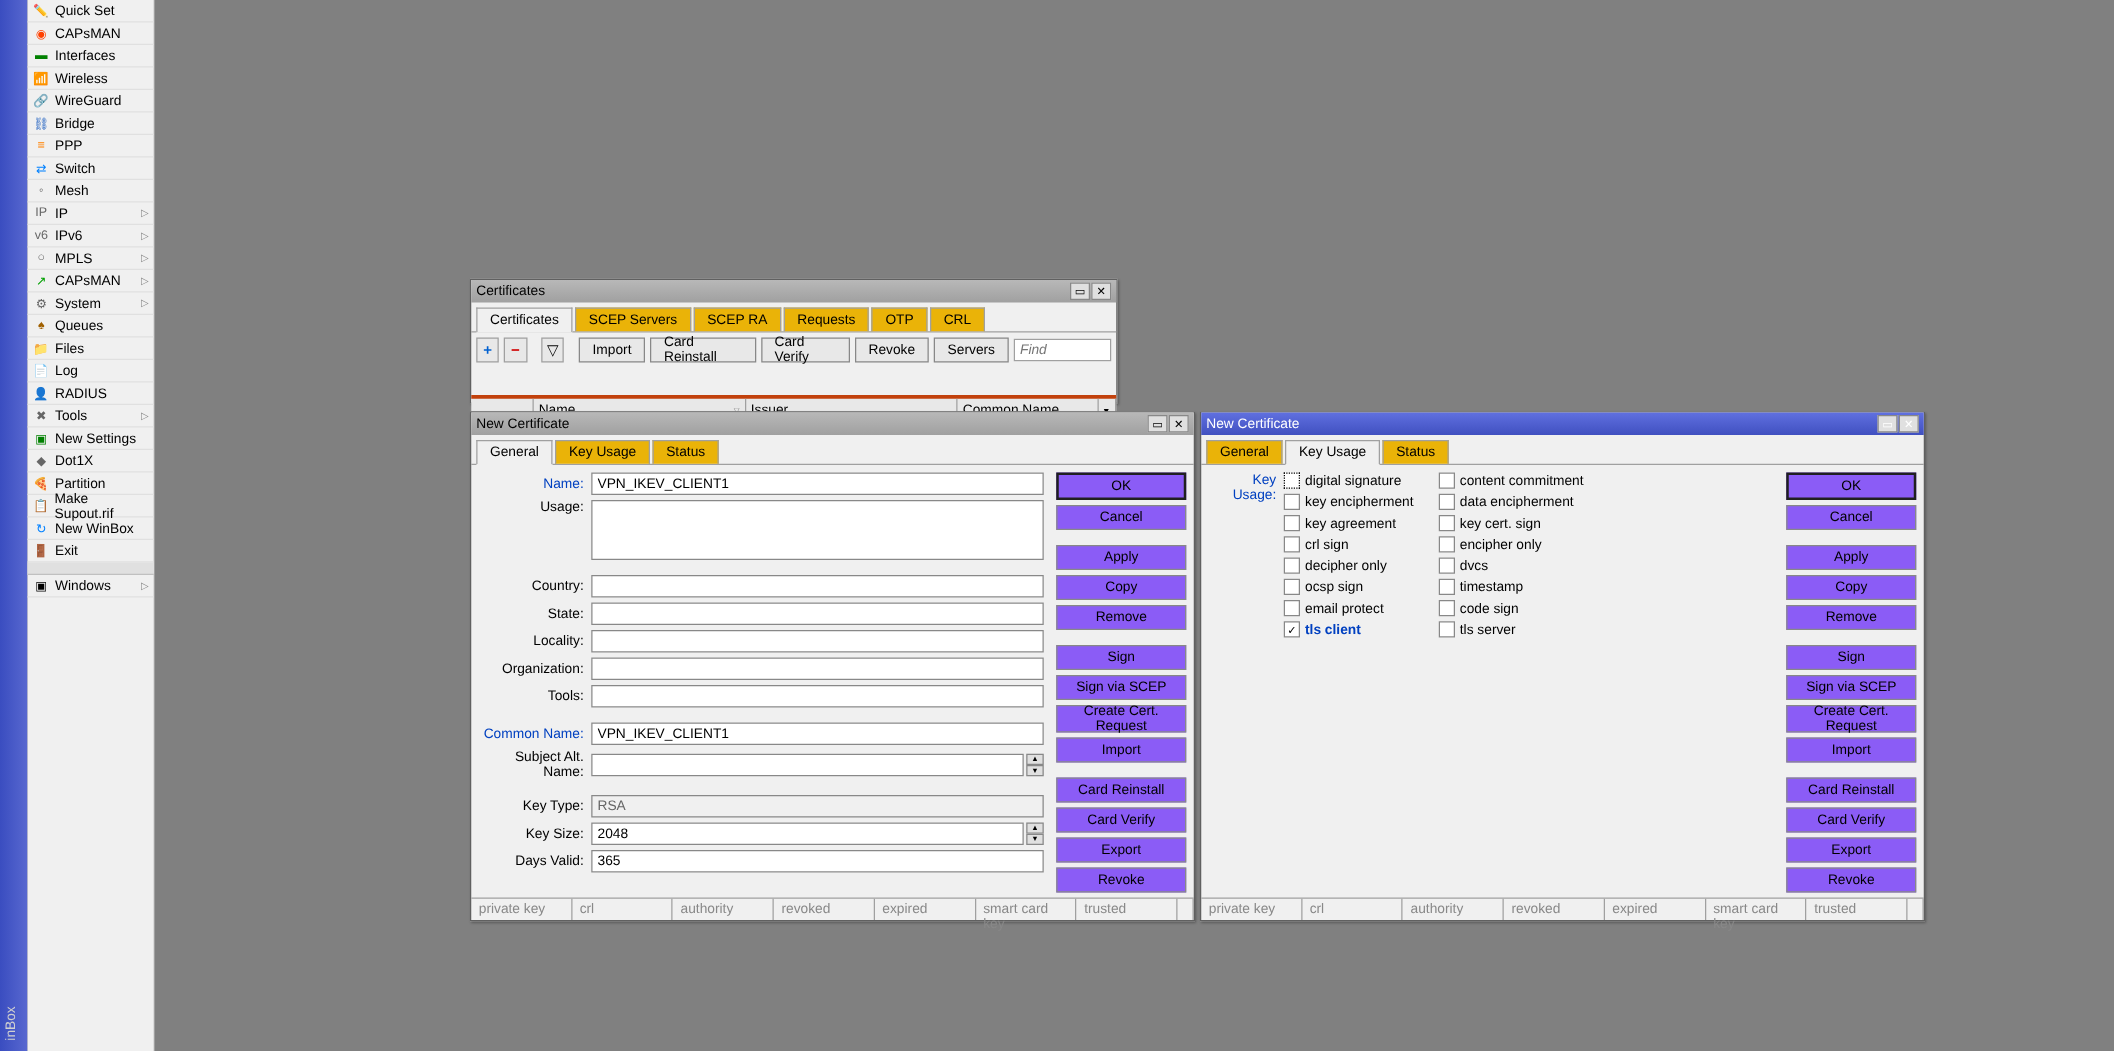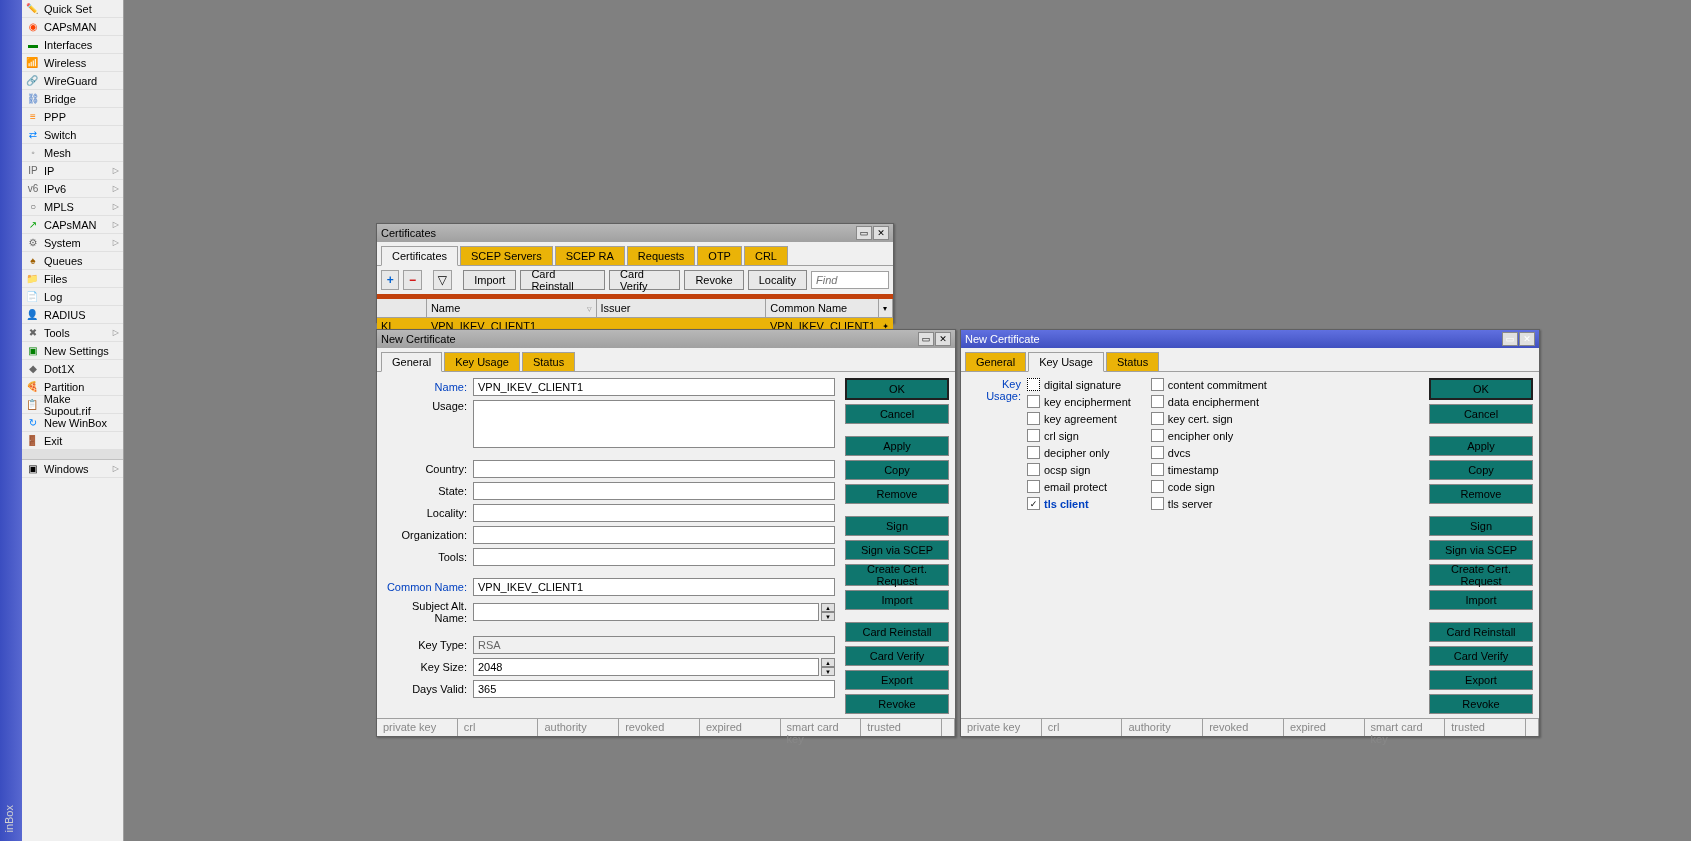--- a/index.html
+++ b/index.html
@@ -27,38 +27,38 @@
 .tab.active { background: #f0f0f0; border-bottom: 1px solid #f0f0f0; margin-bottom: -1px; }
 
 
 .toolbar { display: flex; align-items: center; padding: 4px; gap: 4px; }
 .tool-btn { width: 20px; height: 20px; border: 1px solid #a0a0a0; background: #e8e8e8; display: flex; align-items: center; justify-content: center; cursor: default; font-size: 12px; }
 .btn { padding: 2px 10px; border: 1px solid #888; background: #e8e8e8; cursor: default; height: 20px; display: flex; align-items: center; }
 .find-input { margin-left: auto; width: 78px; padding: 2px 4px; border: 1px solid #a0a0a0; color: #888; font-style: italic; }
 
 
 .table { display: flex; flex-direction: column; }
-.table-header { display: flex; background: #e8e8e8; border-top: 5px solid #c2410c; border-bottom: 1px solid #a0a0a0; }
+.table-header { display: flex; background: #e8e8e8; border-top: 3px solid #c2410c; border-bottom: 1px solid #a0a0a0; margin-top: 22px; }
 .th { padding: 2px 4px; border-right: 1px solid #a0a0a0; height: 18px; display: flex; align-items: center; }
 .table-row { display: flex; background: #eab308; text-align: center; }
 .td { padding: 2px 4px; border-right: 1px solid transparent; height: 16px; display: flex; align-items: center; }
 
 
 .form-body { display: flex; padding: 6px; gap: 10px; height: calc(100% - 58px); }
 .form-fields { flex: 1; }
 .field-row { display: flex; align-items: center; margin-bottom: 4px; }
 .field-label { width: 90px; text-align: right; padding-right: 6px; }
 .field-label.blue { color: #0040c0; }
 .field-input { flex: 1; padding: 2px 4px; border: 1px solid #888; background: #fff; height: 18px; }
 .field-input.disabled { background: #f0f0f0; color: #666; }
 .field-textarea { flex: 1; border: 1px solid #888; background: #fff; height: 48px; padding: 2px 4px; resize: none; }
 .field-spinner { display: flex; flex-direction: column; margin-left: 2px; }
 .spin-btn { width: 14px; height: 9px; border: 1px solid #888; background: #e0e0e0; font-size: 6px; display: flex; align-items: center; justify-content: center; }
 .button-col { width: 104px; display: flex; flex-direction: column; gap: 4px; }
-.action-btn { padding: 3px 8px; border: 1px solid #888; background: #0f766e; cursor: default; text-align: center; height: 22px; display: flex; align-items: center; justify-content: center; }
+.action-btn { padding: 3px 8px; border: 1px solid #888; background: #8b5cf6; cursor: default; text-align: center; height: 22px; display: flex; align-items: center; justify-content: center; }
 .action-btn.primary { border: 2px solid #202020; }
 
 
 .ku-body { display: flex; padding: 6px; gap: 10px; height: calc(100% - 58px); }
 .ku-content { flex: 1; }
 .ku-row { display: flex; margin-bottom: 4px; }
 .ku-label { width: 60px; text-align: right; padding-right: 6px; color: #0040c0; }
 .ku-cols { display: flex; gap: 20px; }
 .ku-col { display: flex; flex-direction: column; gap: 4px; }
 .chk-item { display: flex; align-items: center; gap: 4px; }
@@ -221,21 +221,21 @@
     <div class="btn">
         <span>Card Reinstall</span>
       </div>
     <div class="btn">
         <span>Card Verify</span>
       </div>
     <div class="btn">
         <span>Revoke</span>
       </div>
     <div class="btn">
-        <span>Locality</span>
+        <span>Servers</span>
       </div>
     <input class="find-input" placeholder="Find" style="">
   </div>
   <div class="table">
     <div class="table-header" id="cert-th">
         <div class="th" style="width: 50px;"></div>
         <div class="th" style="width: 170px;">Name<span style="margin-left: auto; font-size: 6px; color: rgb(136, 136, 136);">▽</span></div>
         <div class="th" style="width: 170px;">Issuer</div>
         <div class="th" style="width: 113px;">Common Name</div>
         <div class="th" style="width: 14px; font-size: 8px;">▾</div>

